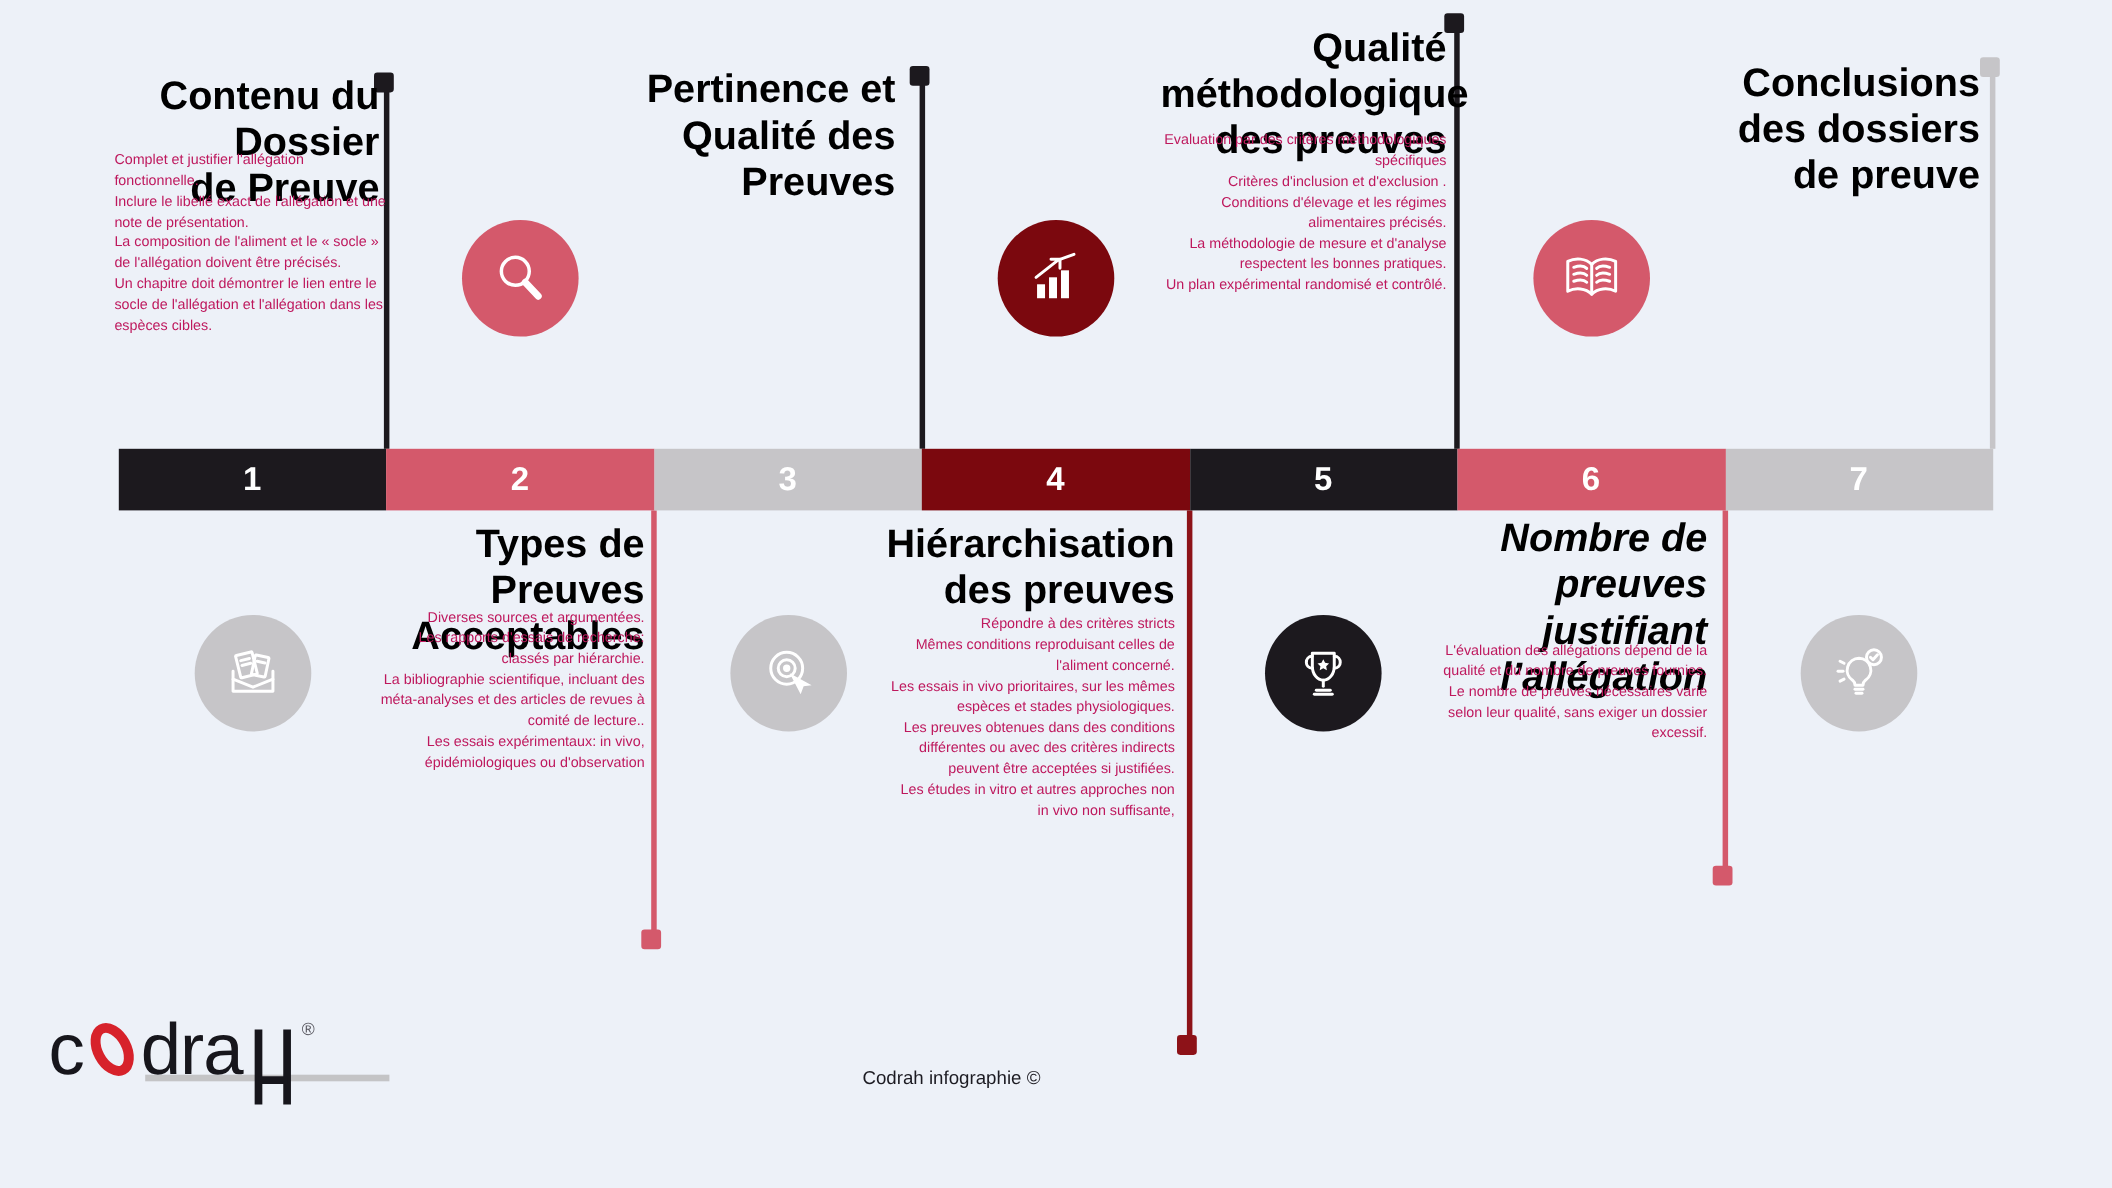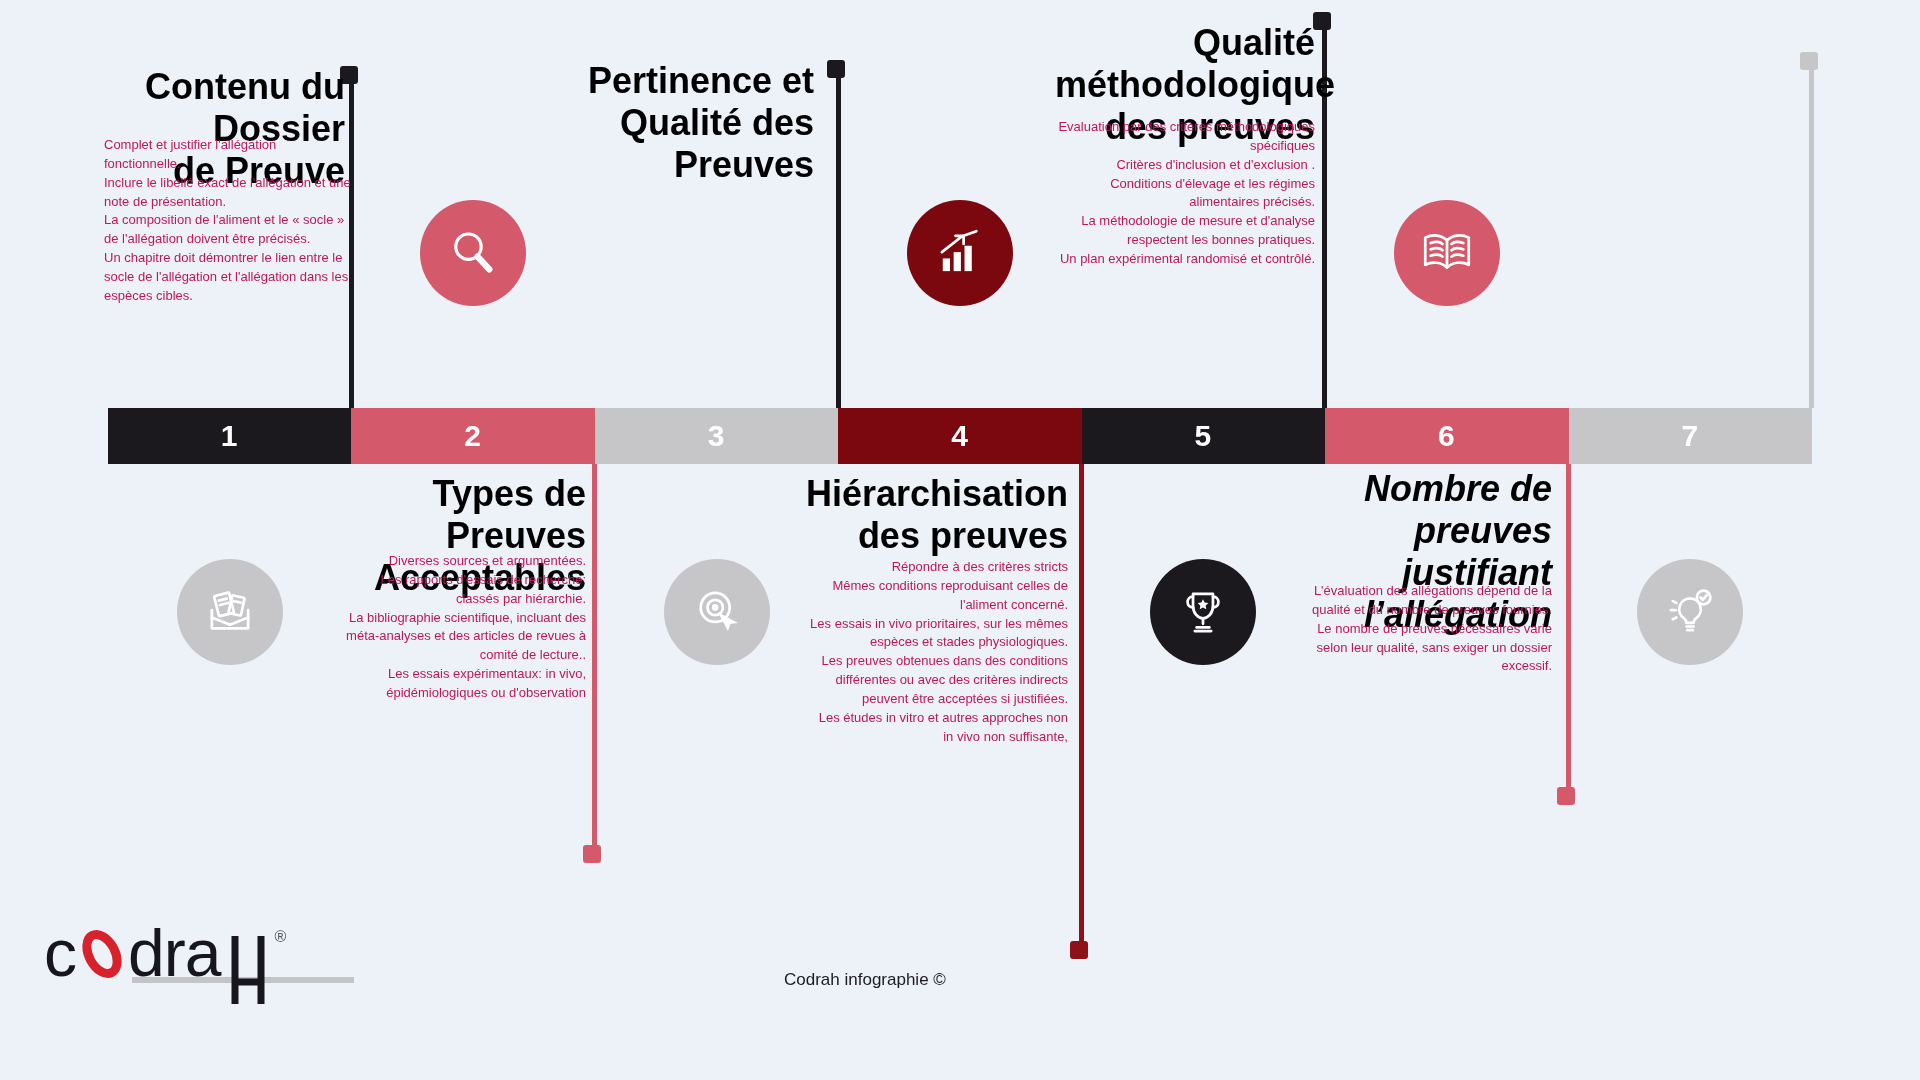--- a/index.html
+++ b/index.html
@@ -256,20 +256,23 @@
 Conditions d'élevage et les régimes alimentaires précisés.
 La méthodologie de mesure et d'analyse respectent les bonnes pratiques.
 Un plan expérimental randomisé et contrôlé.</div>
 
   <div class="title" id="title-6">Nombre de
 preuves justifiant
 l’allégation</div>
   <div class="body" id="body-6">L'évaluation des allégations dépend de la qualité et du nombre de preuves fournies.
 Le nombre de preuves nécessaires varie selon leur qualité, sans exiger un dossier excessif.</div>
 
+  <div class="title" id="title-7">Conclusions
+des dossiers
+de preuve</div>
 
   <div class="logo">
     <div class="logo-underline"></div>
     <div class="logo-row">
       <span class="logo-letter">c</span>
       <span class="logo-o">
         <svg width="50" height="56" viewBox="0 0 50 56">
           <ellipse cx="25" cy="26" rx="13" ry="21" transform="rotate(-28 25 26)" fill="none" stroke="#d7222b" stroke-width="9"></ellipse>
         </svg>
       </span>

